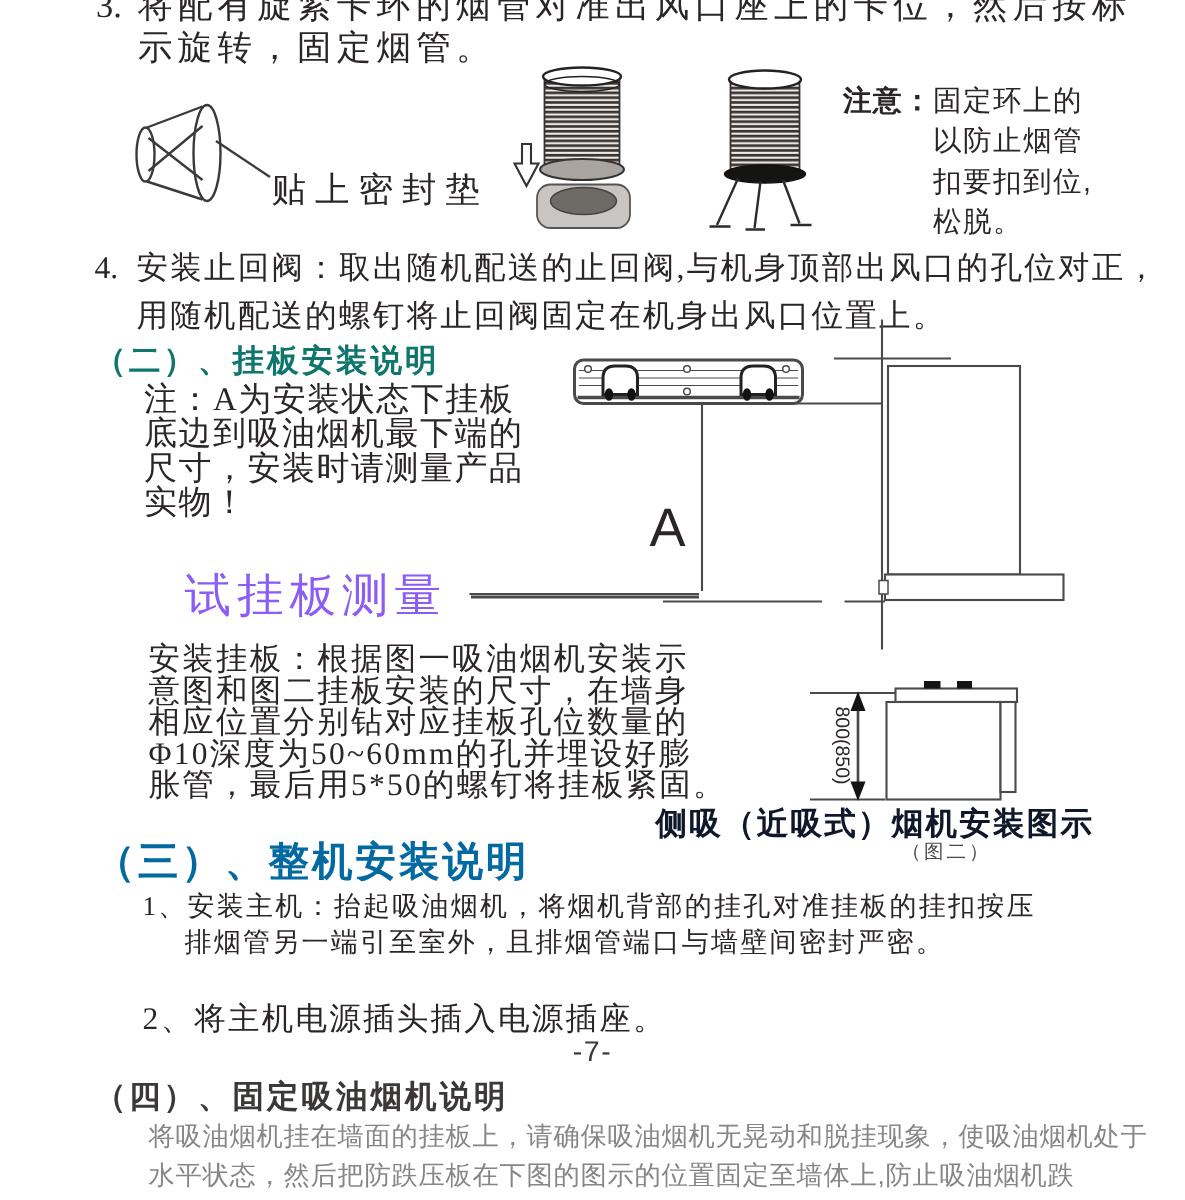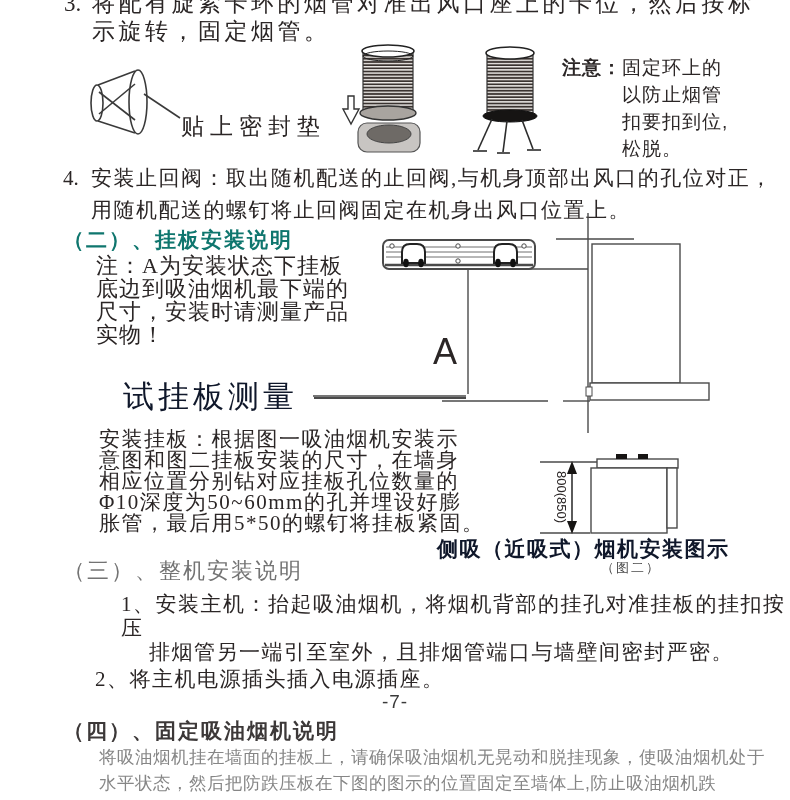--- a/index.html
+++ b/index.html
@@ -16,29 +16,29 @@
   .step4 .marker{width:28px;letter-spacing:0;flex:none;}
 
   .seal-label{left:181px;top:111px;font-size:23px;letter-spacing:6px;}
 
   .notice{left:562px;top:54px;font-size:19px;line-height:27px;}
   .notice .lbl{font-weight:bold;flex:none;letter-spacing:1px;}
   .notice .txt{letter-spacing:1px;}
 
   .h2{left:63px;top:226px;font-size:21px;font-weight:bold;letter-spacing:2px;color:#0f766e;}
   .note-par{left:96px;top:254px;font-size:22px;line-height:23px;letter-spacing:1px;}
-  .measure-title{left:123px;top:376px;font-size:31px;letter-spacing:4px;color:#0f172a;}
+  .measure-title{left:123px;top:376px;font-size:31px;letter-spacing:4px;color:#8b5cf6;}
   .measure-dash{left:314px;top:397px;width:152px;height:2px;background:#4a4a4a;}
   .install-par{left:99px;top:429px;font-size:21px;line-height:21px;letter-spacing:1.5px;}
 
   .caption{left:437px;top:535px;font-size:21px;font-weight:bold;letter-spacing:1.5px;color:#0f172a;}
   .caption-sub{left:601px;top:559px;font-size:13px;letter-spacing:2px;color:#4a4a4a;}
 
-  .h3{left:63px;top:556px;font-size:22px;font-weight:normal;letter-spacing:2px;color:#737373;}
-  .item1{left:95px;top:592px;font-size:21px;line-height:24px;letter-spacing:1.5px;margin-left:26px;}
+  .h3{left:63px;top:556px;font-size:27px;font-weight:bold;letter-spacing:2px;color:#0369a1;}
+  .item1{left:95px;top:592px;font-size:18px;line-height:24px;letter-spacing:1.5px;}
   .item1 .l2{padding-left:14px;}
   .item1 .l3{padding-left:28px;}
   .item2{left:95px;top:665px;font-size:21px;letter-spacing:1.5px;}
 
   .pagenum{left:0;top:691px;width:790px;text-align:center;font-size:19px;letter-spacing:1px;color:#3a3a3a;}
 
   .h4{left:63px;top:717px;font-size:21px;font-weight:bold;letter-spacing:2px;color:#3c3838;}
   .sec4-par{left:99px;top:744px;font-size:17.5px;line-height:26px;letter-spacing:0.5px;color:#868686;}
 
   svg text{font-family:"Liberation Sans","DejaVu Sans",sans-serif;fill:#2b2626;}

